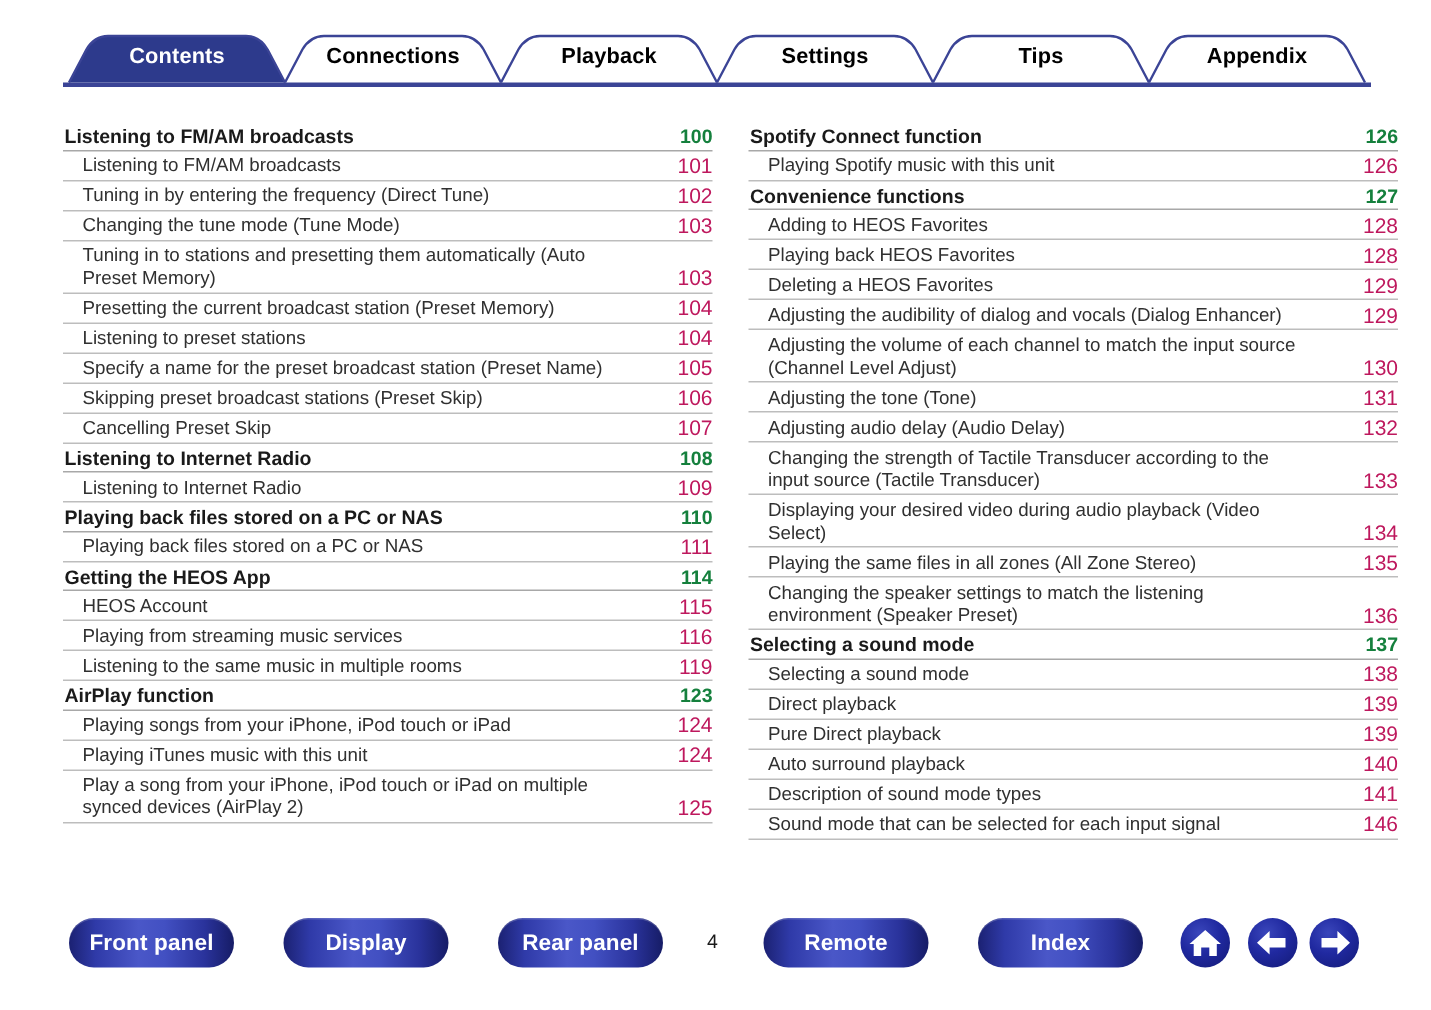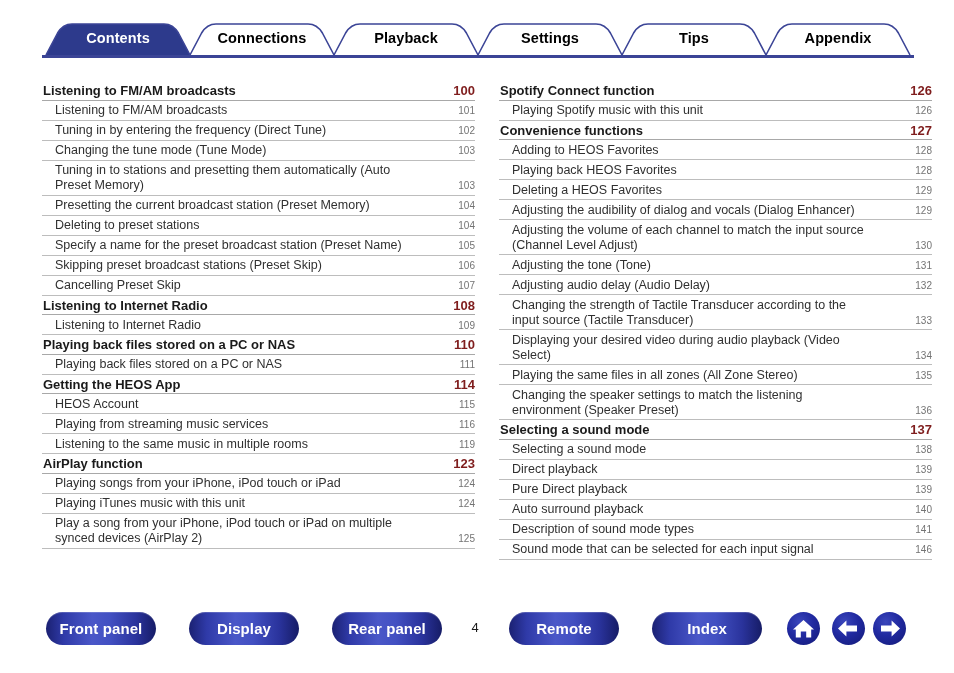--- a/index.html
+++ b/index.html
@@ -75,39 +75,39 @@
   }
   .row.chapter .title {
     font-size: 13px;
     font-weight: bold;
     color: #1a1a1a;
     line-height: 15px;
   }
   .row.chapter .page {
     font-size: 13px;
     font-weight: bold;
-    color: #7f1d1d;
+    color: #15803d;
     line-height: 15px;
   }
   
   .row.section {
     border-bottom: 1px solid #bdbdbd;
     padding: 2.5px 0 1.5px 13px;
   }
   .row.section .title {
     font-size: 12.5px;
     font-weight: normal;
     color: #303030;
     line-height: 15px;
     max-width: 355px;
   }
   .row.section .page {
-    font-size: 10px;
+    font-size: 14px;
     font-weight: normal;
-    color: #737373;
+    color: #be185d;
     line-height: 15px;
   }
   .title { text-align: left; }
   .page  { text-align: right; flex: none; padding-left: 8px; }
 
   
   #footer {
     position: absolute;
     left: 0;
     top: 612px;
@@ -195,21 +195,21 @@
       </div>
       <div class="row section">
         <span class="title">Tuning in to stations and presetting them automatically (Auto Preset Memory)</span>
         <span class="page">103</span>
       </div>
       <div class="row section">
         <span class="title">Presetting the current broadcast station (Preset Memory)</span>
         <span class="page">104</span>
       </div>
       <div class="row section">
-        <span class="title">Deleting to preset stations</span>
+        <span class="title">Listening to preset stations</span>
         <span class="page">104</span>
       </div>
       <div class="row section">
         <span class="title">Specify a name for the preset broadcast station (Preset Name)</span>
         <span class="page">105</span>
       </div>
       <div class="row section">
         <span class="title">Skipping preset broadcast stations (Preset Skip)</span>
         <span class="page">106</span>
       </div>

